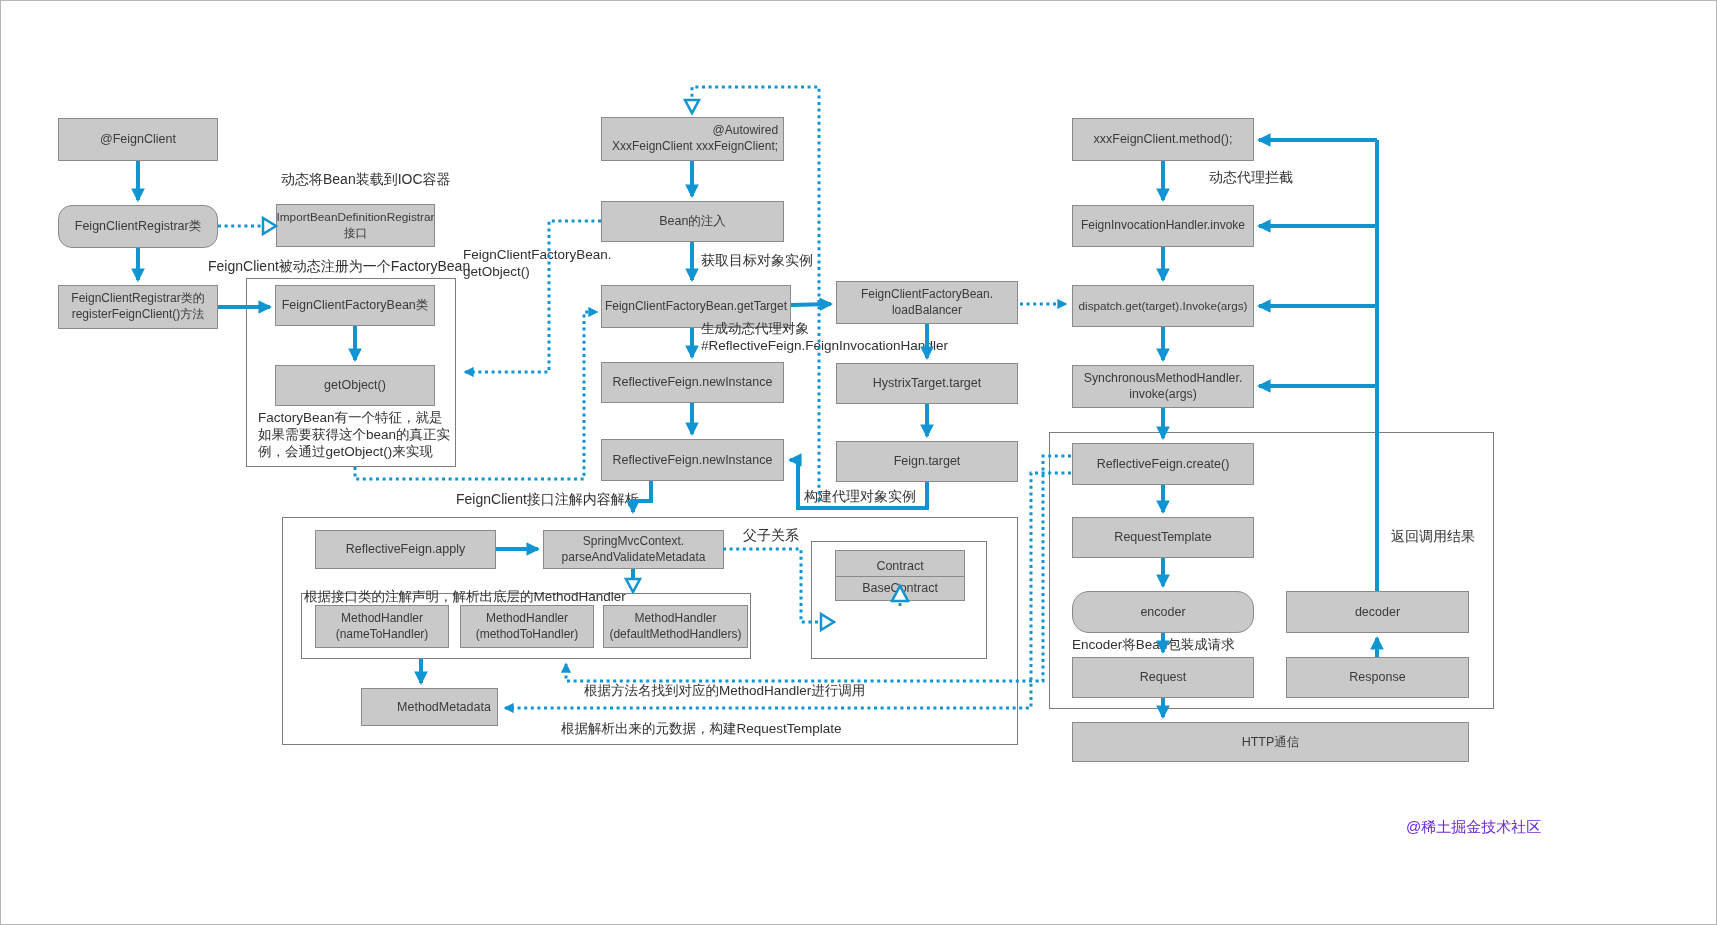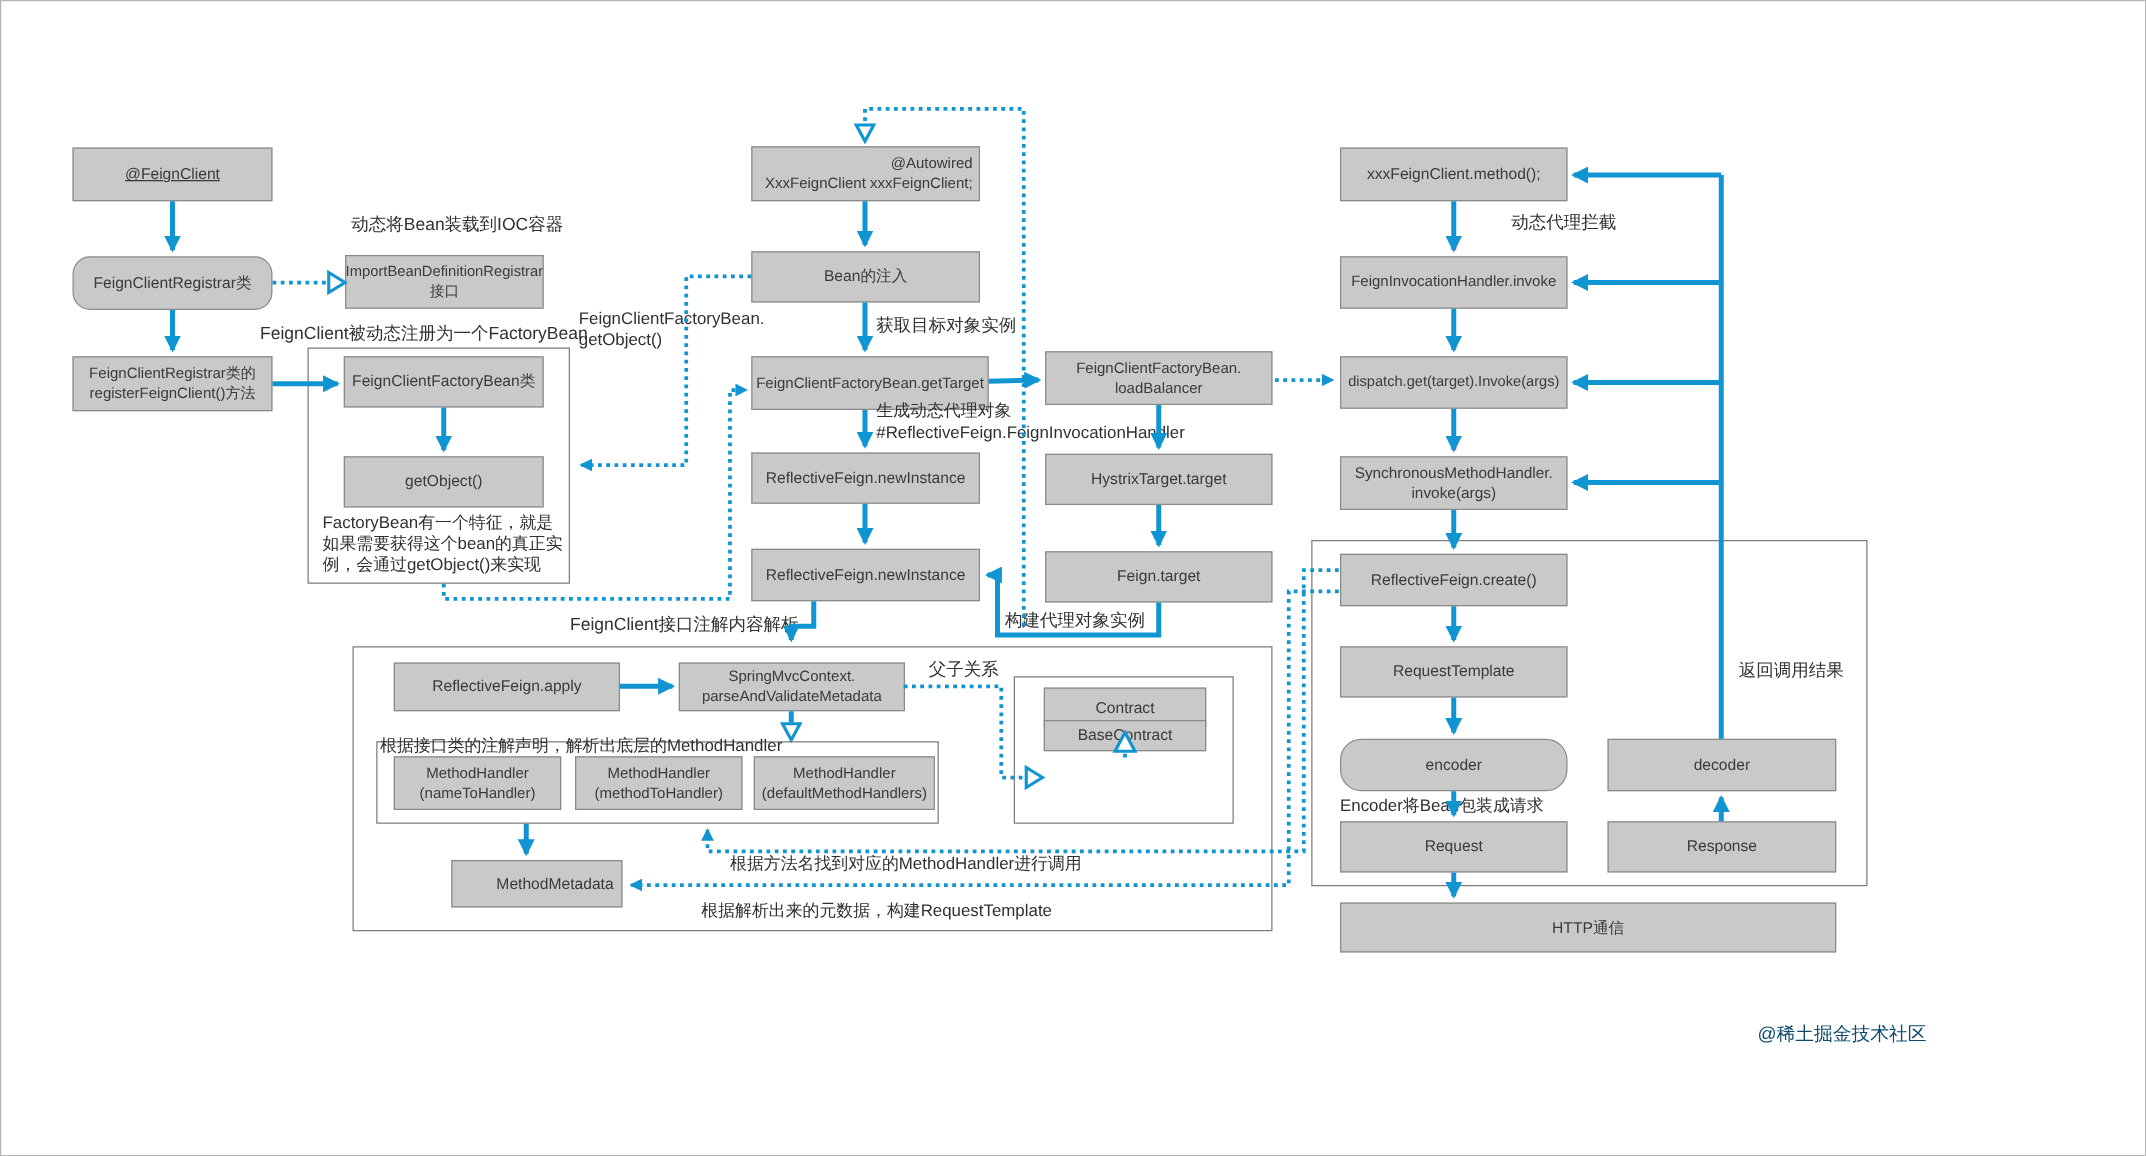--- a/index.html
+++ b/index.html
@@ -5,35 +5,35 @@
   html,body{margin:0;padding:0;background:#e9e9e9;}
   #frame{position:relative;width:1717px;height:925px;background:#ffffff;border:1px solid #b5b5b5;
          box-sizing:border-box;overflow:hidden;font-family:"Liberation Sans","DejaVu Sans",sans-serif;}
   .container-box{position:absolute;background:#ffffff;border:1px solid #7d7d7d;box-sizing:border-box;}
   .box{position:absolute;background:#c9c9c9;border:1px solid #8a8a8a;box-sizing:border-box;
        display:flex;align-items:center;justify-content:center;text-align:center;
        white-space:pre-line;font-size:12.5px;color:#3a3a3a;line-height:1.3;overflow:hidden;}
   .box.left{justify-content:flex-start;text-align:right;padding-left:10px;}
   .lbl{position:absolute;white-space:pre-line;font-size:14px;color:#303030;line-height:1.25;}
   #arrows{position:absolute;left:0;top:0;width:1717px;height:925px;pointer-events:none;}
-  #watermark{position:absolute;left:1405px;top:817px;font-size:15px;color:#0c4a6e;}
+  #watermark{position:absolute;left:1405px;top:817px;font-size:15px;color:#6d28d9;}
 </style>
 </head>
 <body>
 
 <div id="frame">
   <div id="layer-containers">
       <div class="container-box" style="left: 245px; top: 277px; width: 210px; height: 189px;"></div>
       <div class="container-box" style="left: 281px; top: 516px; width: 736px; height: 228px;"></div>
       <div class="container-box" style="left: 300px; top: 592px; width: 450px; height: 66px;"></div>
       <div class="container-box" style="left: 810px; top: 540px; width: 176px; height: 118px;"></div>
       <div class="container-box" style="left: 1048px; top: 431px; width: 445px; height: 277px;"></div>
     </div>
   <div id="layer-nodes">
-      <div class="box" style="left: 57px; top: 117px; width: 160px; height: 43px; text-decoration: underline;">@FeignClient</div>
+      <div class="box" style="left: 57px; top: 117px; width: 160px; height: 43px;">@FeignClient</div>
       <div class="box" style="left: 57px; top: 204px; width: 160px; height: 43px; border-radius: 14px;">FeignClientRegistrar类</div>
       <div class="box" style="left: 57px; top: 284px; width: 160px; height: 44px; font-size: 12px;">FeignClientRegistrar类的
 registerFeignClient()方法</div>
       <div class="box" style="left: 275px; top: 203px; width: 159px; height: 43px; font-size: 11.8px;">ImportBeanDefinitionRegistrar
 接口</div>
       <div class="box" style="left: 274px; top: 284px; width: 160px; height: 41px;">FeignClientFactoryBean类</div>
       <div class="box" style="left: 274px; top: 364px; width: 160px; height: 41px;">getObject()</div>
       <div class="box left" style="left: 600px; top: 116px; width: 183px; height: 44px; font-size: 12px;">@Autowired
 XxxFeignClient xxxFeignClient;</div>
       <div class="box" style="left: 600px; top: 200px; width: 183px; height: 41px;">Bean的注入</div>

